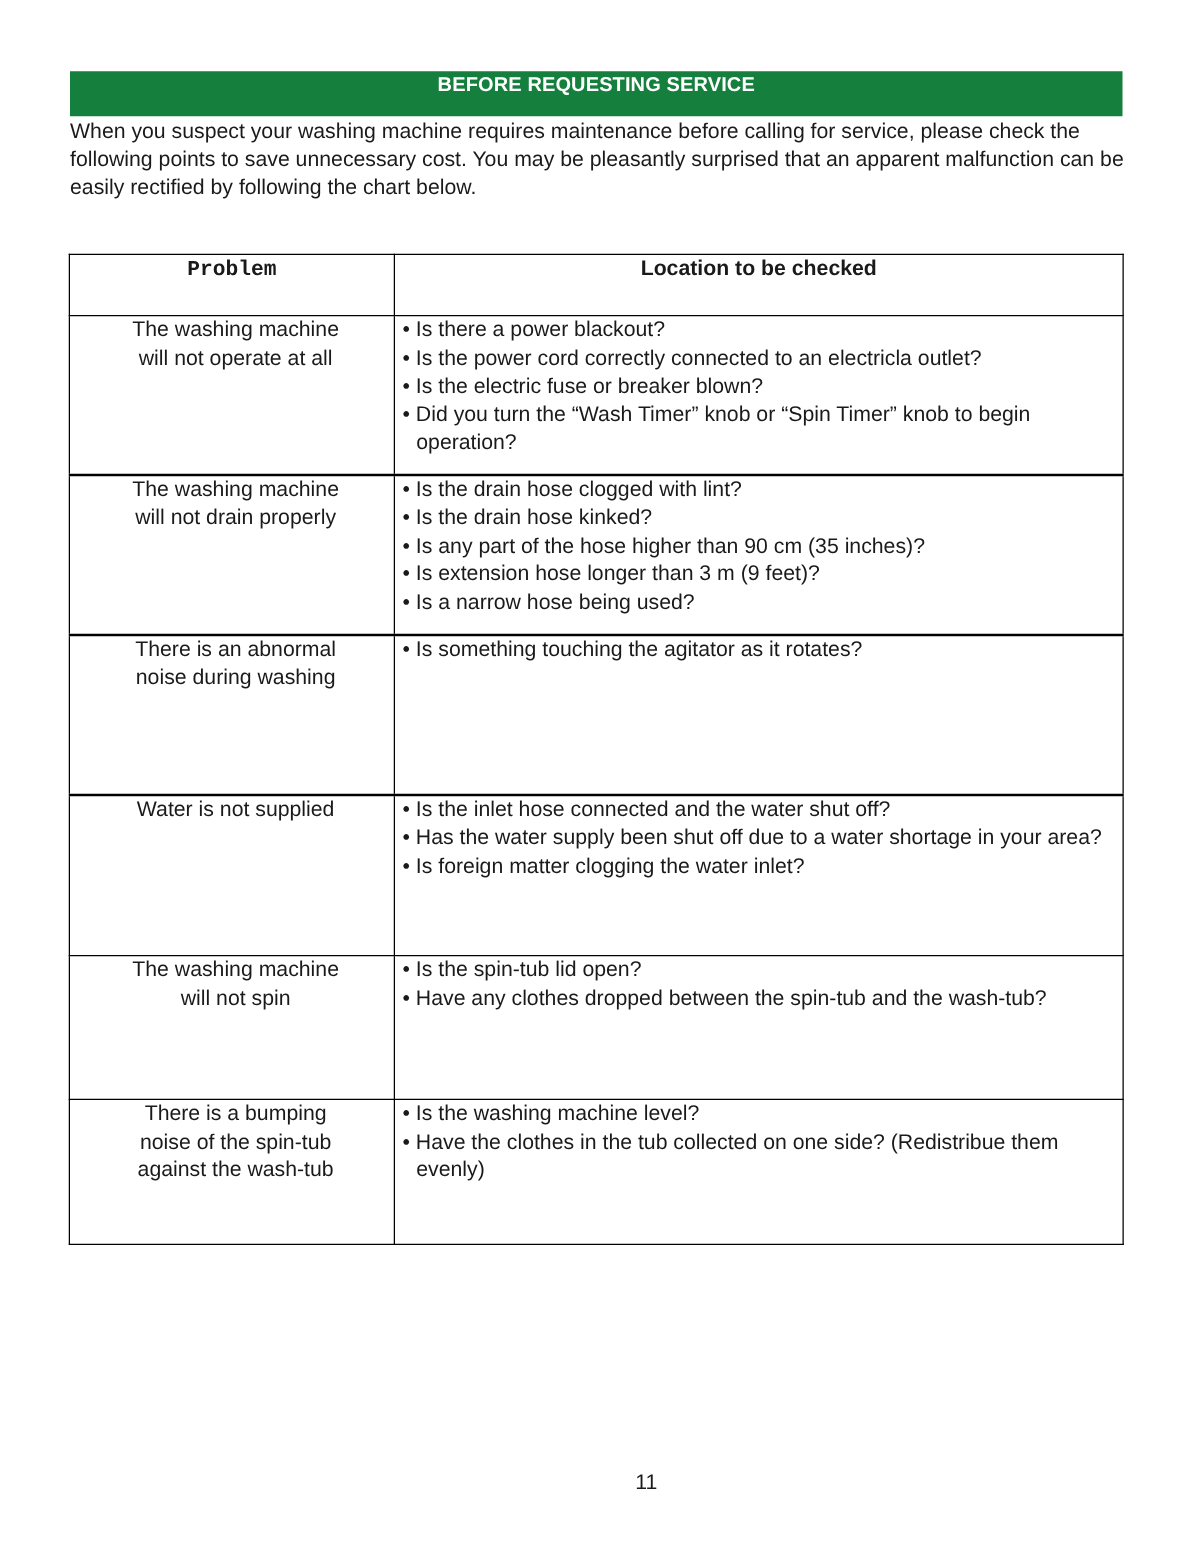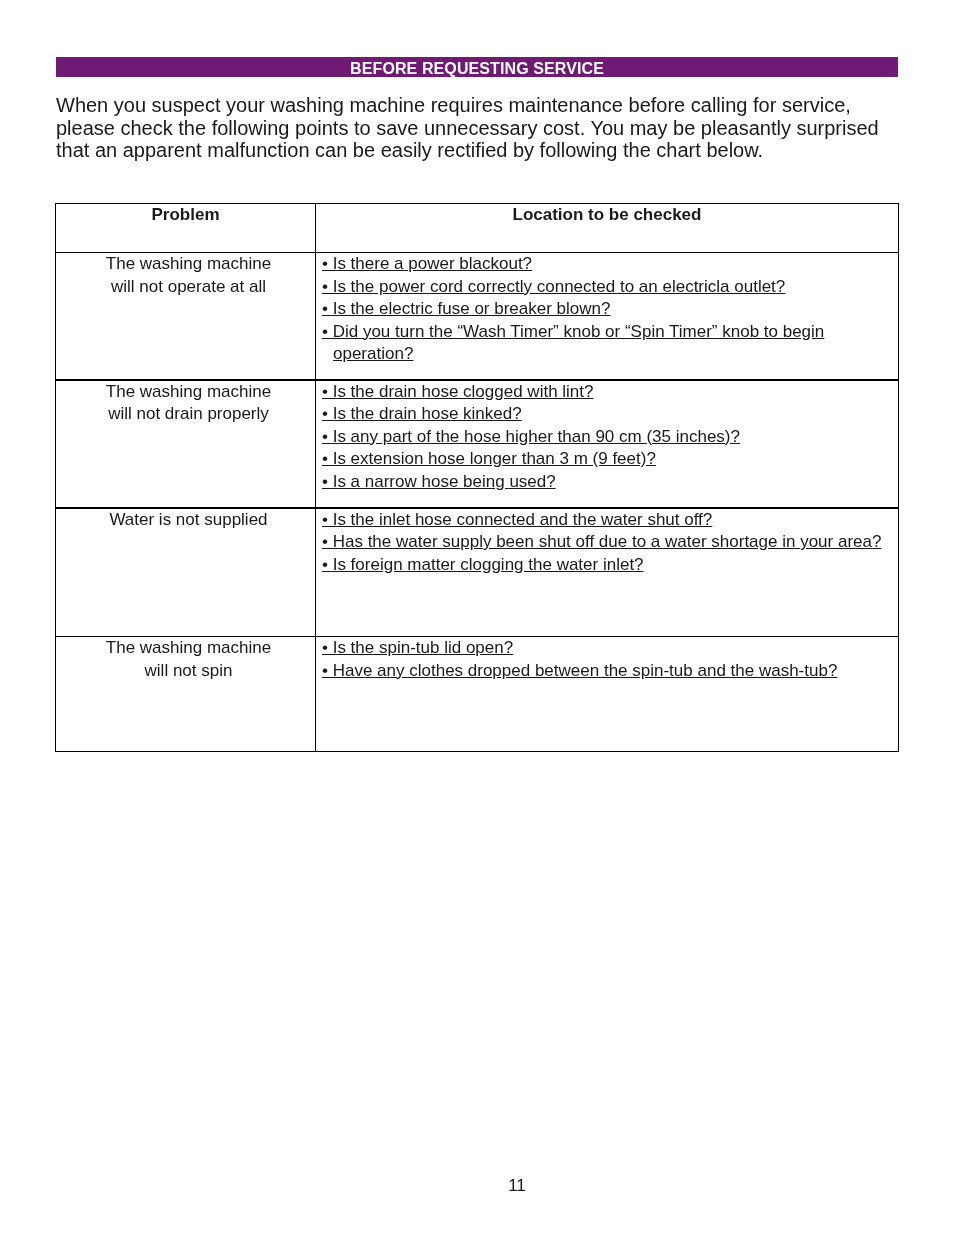--- a/index.html
+++ b/index.html
@@ -1,45 +1,45 @@
 <!DOCTYPE html>
 <html><head>
 <meta charset="utf-8">
 <style>
   html, body { margin: 0; padding: 0; background: #ffffff; }
   body {
     width: 954px; height: 1235px; position: relative; overflow: hidden;
     font-family: "Liberation Sans", sans-serif; color: #1a1a1a;
   }
   .banner {
-    position: absolute; left: 56px; top: 57px; width: 842px; height: 20px;
-    background: #701a75; color: #fff; font-weight: bold; font-size: 16px;
+    position: absolute; left: 56px; top: 57px; width: 842px; height: 36px;
+    background: #15803d; color: #fff; font-weight: bold; font-size: 16px;
     text-align: center; line-height: 23px; letter-spacing: 0.1px;
   }
   .intro {
     position: absolute; left: 56px; top: 94px; width: 850px;
-    font-size: 20px; line-height: 22.5px;
+    font-size: 17px; line-height: 22.5px;
   }
   table.chart {
     position: absolute; left: 55px; top: 203px; width: 843px;
     border-collapse: collapse; table-layout: fixed;
   }
   table.chart td, table.chart th {
     border: 1px solid #000; vertical-align: top; font-size: 17px; line-height: 22.5px;
     padding: 0;
   }
   table.chart tr.sep-thick td { border-top: 2px solid #000; }
   th.h { height: 48px; font-weight: bold; font-size: 20px; text-decoration: underline; text-align: center; vertical-align: middle; }
   th.h span { display: inline-block; }
-  th.h1 span { margin-top: 0; }
+  th.h1 span { margin-top: 0; font-family: Liberation Mono, monospace; }
   th.h2 span { margin-top: -14px; text-align: center; }
   td.prob { padding: 0 0 0 6px !important; }
   td.prob div { padding-top: 0px; text-align: center; }
   td.chk { padding: 0 0 0 6px !important; }
-  .item { padding-left: 11px; text-indent: -11px; text-decoration: underline; }
+  .item { padding-left: 11px; text-indent: -11px; }
   .pagenum {
     position: absolute; top: 1176px; left: 0; width: 954px; text-align: center; font-size: 17px; margin-left: 40px;
   }
   col.c1 { width: 260px; }
   col.c2 { width: 583px; }
 </style>
 </head>
 <body>
 
 <div class="banner">BEFORE REQUESTING SERVICE</div>
@@ -76,36 +76,56 @@
           <div>will not drain properly</div>
         </td>
         <td class="chk">
           <div class="item">• Is the drain hose clogged with lint?</div>
           <div class="item">• Is the drain hose kinked?</div>
           <div class="item">• Is any part of the hose higher than 90 cm (35 inches)?</div>
           <div class="item">• Is extension hose longer than 3 m (9 feet)?</div>
           <div class="item">• Is a narrow hose being used?</div>
         </td>
       </tr>
+      <tr class="sep-thick" style="height: 128px;">
+        <td class="prob">
+          <div>There is an abnormal</div>
+          <div>noise during washing</div>
+        </td>
+        <td class="chk">
+          <div class="item">• Is something touching the agitator as it rotates?</div>
+        </td>
+      </tr>
       <tr class="sep-thick" style="height: 129px; margin-left: 43px;">
         <td class="prob">
           <div>Water is not supplied</div>
         </td>
         <td class="chk">
           <div class="item">• Is the inlet hose connected and the water shut off?</div>
           <div class="item">• Has the water supply been shut off due to a water shortage in your area?</div>
           <div class="item">• Is foreign matter clogging the water inlet?</div>
         </td>
       </tr>
       <tr style="height: 115px;">
         <td class="prob">
           <div>The washing machine</div>
           <div>will not spin</div>
         </td>
         <td class="chk">
           <div class="item">• Is the spin-tub lid open?</div>
           <div class="item">• Have any clothes dropped between the spin-tub and the wash-tub?</div>
         </td>
       </tr>
+      <tr style="height: 116px;">
+        <td class="prob">
+          <div>There is a bumping</div>
+          <div>noise of the spin-tub</div>
+          <div>against the wash-tub</div>
+        </td>
+        <td class="chk">
+          <div class="item">• Is the washing machine level?</div>
+          <div class="item">• Have the clothes in the tub collected on one side? (Redistribue them evenly)</div>
+        </td>
+      </tr>
     </tbody>
 </table>
 
 <div class="pagenum">11</div>
 
 </body></html>

